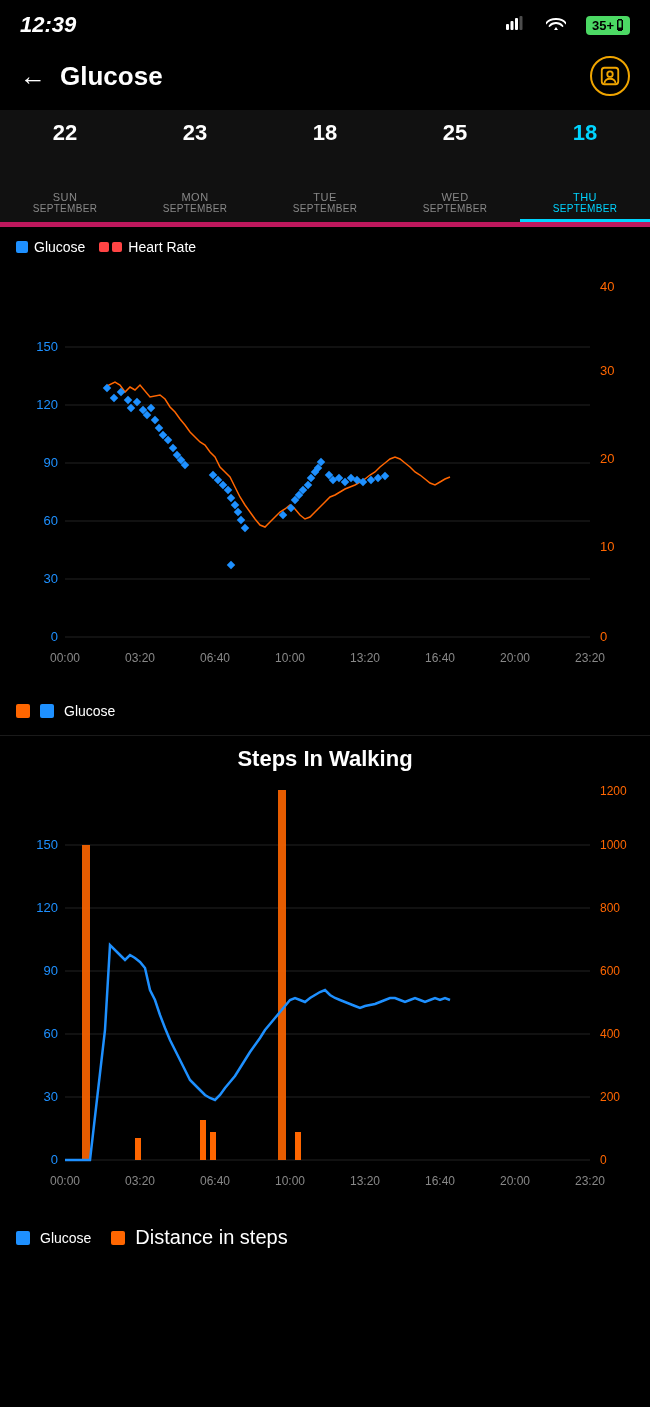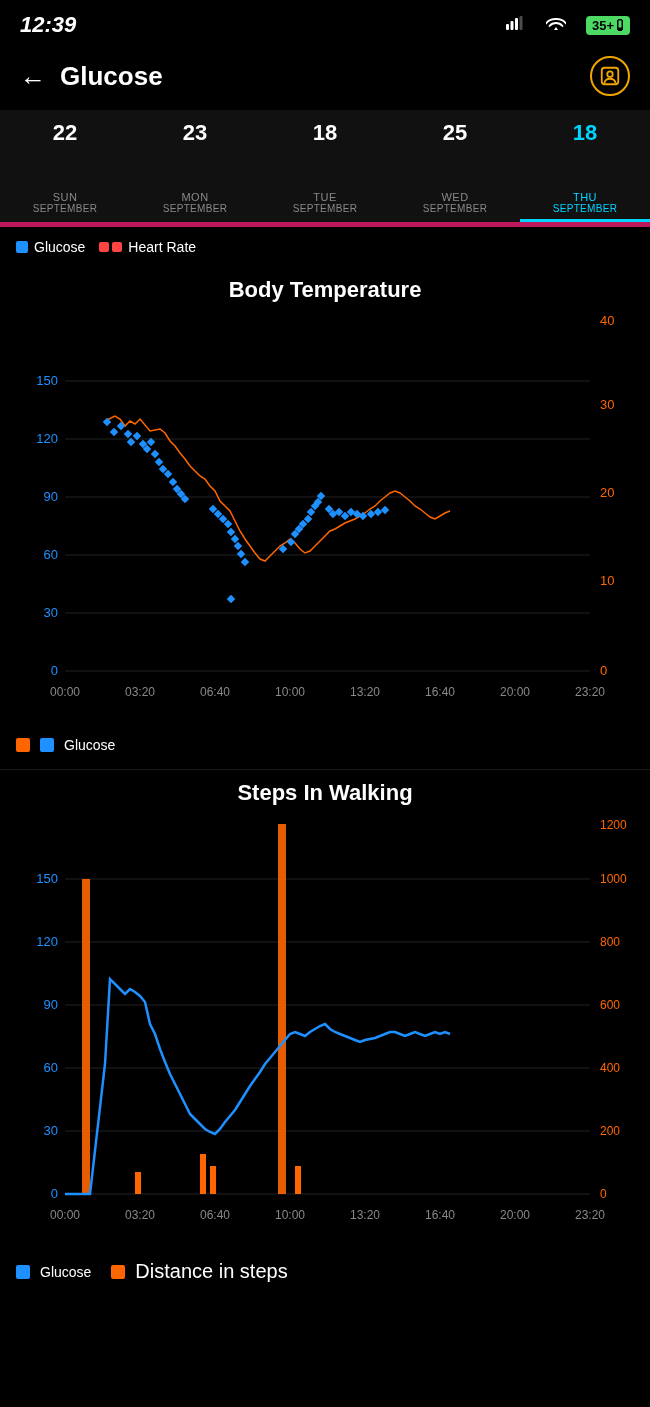--- a/index.html
+++ b/index.html
@@ -280,21 +280,20 @@
   <div class="legend-item">
     <div style="display:flex;gap:3px;align-items:center;">
       <div style="width:10px;height:10px;background:#ff4444;border-radius:2px;"></div>
       <div style="width:10px;height:10px;background:#ff4444;border-radius:2px;"></div>
     </div>
     <span class="legend-label">Heart Rate</span>
   </div>
 </div>
 
 <div class="chart-section">
-  <div class="chart-title">Body Temperature</div>
   <div class="chart-container">
     <svg class="chart-svg" width="630" height="420" viewBox="0 0 630 420">
 
       <rect width="630" height="420" fill="#000"></rect>
 
       <line x1="55" y1="360" x2="580" y2="360" stroke="#222" stroke-width="1"></line>
       <line x1="55" y1="302" x2="580" y2="302" stroke="#222" stroke-width="1"></line>
       <line x1="55" y1="244" x2="580" y2="244" stroke="#222" stroke-width="1"></line>
       <line x1="55" y1="186" x2="580" y2="186" stroke="#222" stroke-width="1"></line>
       <line x1="55" y1="128" x2="580" y2="128" stroke="#222" stroke-width="1"></line>

